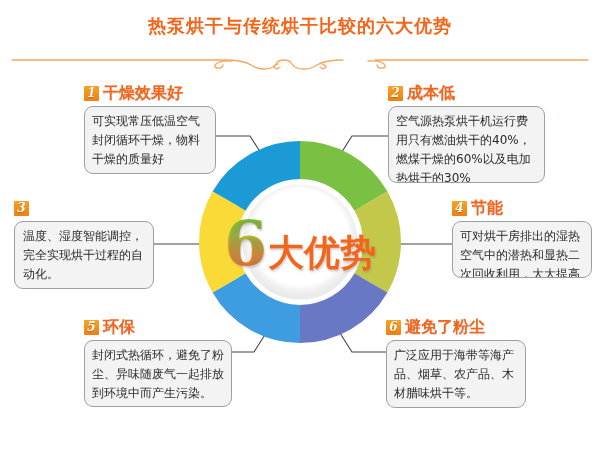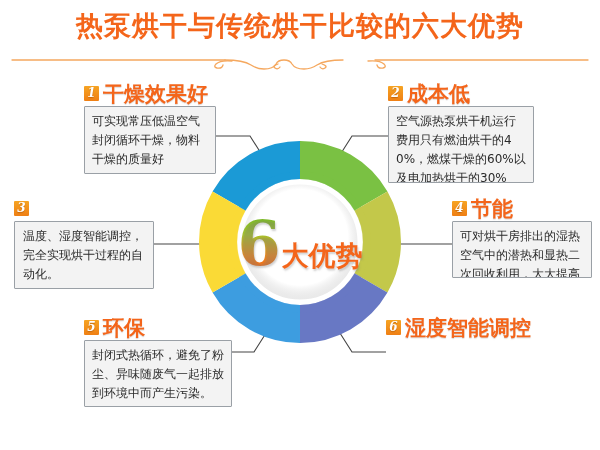--- a/index.html
+++ b/index.html
@@ -19,21 +19,21 @@
   
   #title-area {
     position: absolute;
     left: 0; top: 8px;
     width: 600px;
     text-align: center;
   }
   #page-title {
     font-family: "DejaVu Serif", "Liberation Serif", serif;
     font-weight: bold;
-    font-size: 27px;
+    font-size: 18px;
     letter-spacing: 1px;
     color: #f4651a;
     line-height: 36px;
     white-space: nowrap;
   }
   #title-rule {
     position: absolute;
     left: 10px; top: 56px;
     width: 580px;
     height: 14px;
@@ -69,21 +69,21 @@
     -webkit-background-clip: text;
     background-clip: text;
     color: transparent;
     -webkit-text-fill-color: transparent;
     text-shadow: 1px 2px 2px rgba(120,120,120,0.35);
     margin-right: 1px;
   }
   #center-label {
     font-family: "DejaVu Sans", "Liberation Sans", sans-serif;
     font-weight: bold;
-    font-size: 27px;
+    font-size: 36px;
     line-height: 30px;
     color: #f4651a;
     text-shadow: 1px 2px 2px rgba(120,120,120,0.35);
   }
 
   
   #connectors {
     position: absolute;
     left: 0; top: 0;
     width: 600px; height: 450px;
@@ -110,45 +110,45 @@
     font-size: 12px;
     color: #ffffff;
     background: linear-gradient(180deg, #f6a423 0%, #ef7f14 100%);
     border-radius: 1px;
     margin-right: 4px;
     text-shadow: 0 1px 1px rgba(150,70,0,0.5);
   }
   .sec-title {
     font-family: "DejaVu Sans", "Liberation Sans", sans-serif;
     font-weight: bold;
-    font-size: 21px;
+    font-size: 16px;
     color: #f4651a;
     text-shadow: 0 1px 1px rgba(190,190,190,0.6);
   }
   .sec-box {
     box-sizing: border-box;
     border: 1px solid #9aa0a6;
-    border-radius: 1px;
+    border-radius: 9px;
     background: #f3f3f3;
     padding: 5px 7px 4px 7px;
     overflow: hidden;
   }
   .sec-text {
     font-family: "DejaVu Sans", "Liberation Sans", sans-serif;
     font-size: 12px;
     line-height: 19px;
     color: #2a2a2a;
     word-break: break-all;
   }
 
   
   #section-1 { left: 84px;  top: 84px;  }
   #section-1 .sec-box { width: 132px; }
   #section-2 { left: 388px; top: 84px;  }
-  #section-2 .sec-box { width: 146px; height: 77px; }
+  #section-2 .sec-box { width: 157px; height: 77px; }
   #section-3 { left: 14px;  top: 199px; }
   #section-3 .sec-box { width: 140px; padding-left: 8px; }
   #section-4 { left: 452px; top: 199px; }
   #section-4 .sec-box { width: 140px; height: 57px; }
   #section-5 { left: 84px;  top: 318px; }
   #section-5 .sec-box { width: 148px; height: 67px; }
   #section-6 { left: 386px; top: 318px; }
   #section-6 .sec-box { width: 140px; }
 </style>
 </head>
@@ -279,17 +279,20 @@
       <span class="sec-title">环保</span>
     </div>
     <div class="sec-box">
       <div class="sec-text">封闭式热循环，避免了粉尘、异味随废气一起排放到环境中而产生污染。</div>
     </div>
   </div>
 
   <div class="section" id="section-6">
     <div class="sec-head">
       <span class="sec-num">6</span>
-      <span class="sec-title">湿度智能调控</span>
+      <span class="sec-title">避免了粉尘</span>
+    </div>
+    <div class="sec-box">
+      <div class="sec-text">广泛应用于海带等海产品、烟草、农产品、木材腊味烘干等。</div>
     </div>
   </div>
 
 </div>
 
 </body></html>

